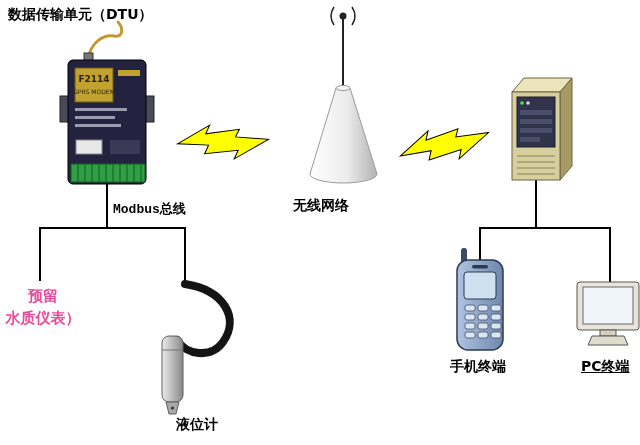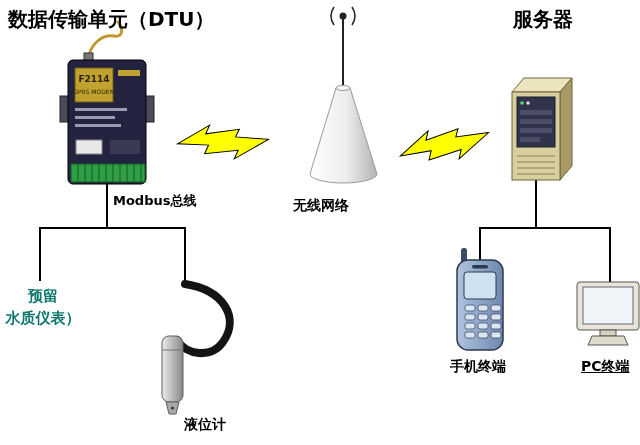--- a/index.html
+++ b/index.html
@@ -2,26 +2,26 @@
 <html><head>
 <meta charset="utf-8">
 <style>
   *{box-sizing:border-box;}
   html,body{margin:0;padding:0;background:#fff;}
   #stage{
     position:relative;width:640px;height:445px;background:#ffffff;
     font-family:"DejaVu Sans","Liberation Sans",sans-serif;overflow:hidden;
   }
   .label{position:absolute;color:#000;font-weight:bold;white-space:nowrap;}
-  .fs18{font-size:20px;}
+  .fs18{font-size:14px;}
   .fs15{font-size:14px;}
   .fs13{font-size:13px;}
   #reserved{
     position:absolute;left:0;top:285px;width:86px;text-align:center;
-    font-size:15px;font-weight:bold;line-height:22px;color:#0f766e;
+    font-size:15px;font-weight:bold;line-height:22px;color:#ec4899;
   }
   svg.layer{position:absolute;left:0;top:0;}
 </style>
 </head>
 <body>
 
 <div id="stage">
 
   <svg class="layer" width="640" height="445" viewBox="0 0 640 445">
     <defs>
@@ -144,30 +144,29 @@
       <path d="M185,284 C 224,290 240,318 223,342 C 211,359 186,355 177,340" fill="none" stroke="#141414" stroke-width="8" stroke-linecap="round"></path>
       <rect x="162" y="336" width="21" height="66" rx="7" fill="url(#probeGrad)" stroke="#5e5e5e"></rect>
       <line x1="162" y1="350" x2="183" y2="350" stroke="#777"></line>
       <polygon points="166,402 179,402 176,414 169,414" fill="#a8a8a8" stroke="#5e5e5e"></polygon>
       <circle cx="172.5" cy="408" r="1.6" fill="#3a3a3a"></circle>
     </g>
   </svg>
 
   <div class="label fs18" style="left:8px;top:6px;">数据传输单元（DTU）</div>
 
-  <div class="label fs18" style="left:513px;top:6px;">服务器</div>
 
   <div class="label fs15" style="left:293px;top:197px;">无线网络</div>
 
-  <div class="label fs13" style="left:113px;top:192px;">Modbus总线</div>
+  <div class="label fs13" style="left:113px;top:200px;font-family:Liberation Mono, monospace;">Modbus总线</div>
 
   <div id="reserved">
     <div>预留</div>
     <div>水质仪表）</div>
   </div>
 
-  <div class="label fs15" style="left:184px;top:416px;text-align:right;">液位计</div>
+  <div class="label fs15" style="left:176px;top:416px;text-align:right;">液位计</div>
 
   <div class="label fs15" style="left:450px;top:358px;">手机终端</div>
 
   <div class="label fs15" style="left:581px;top:358px;text-decoration:underline;">PC终端</div>
 
 </div>
 
 </body></html>

